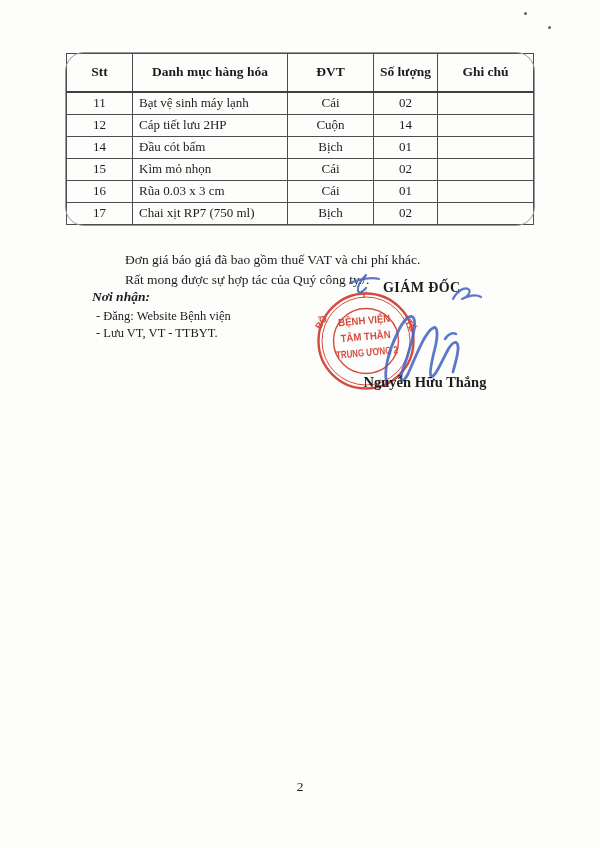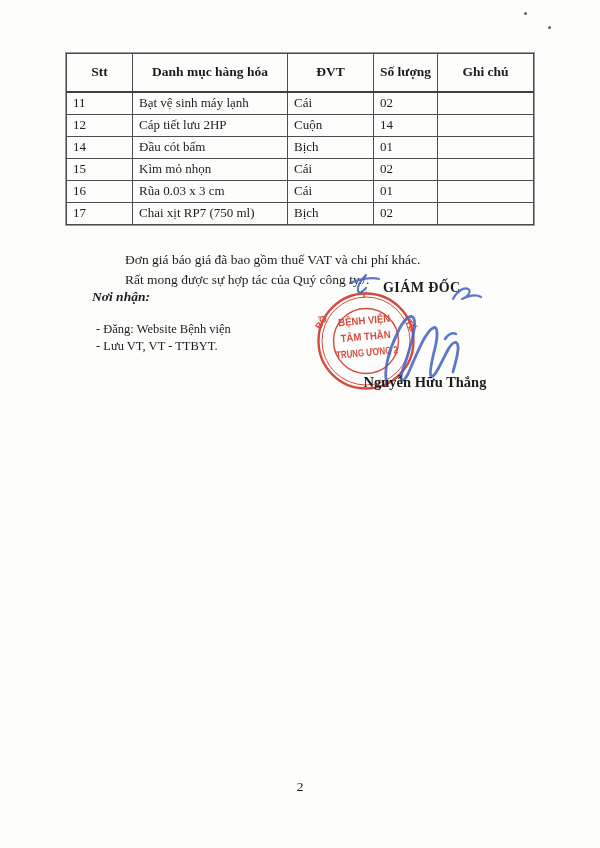--- a/index.html
+++ b/index.html
@@ -20,39 +20,39 @@
 
   
   table.items{
     position:absolute;left:66px;top:53px;width:467px;
     border-collapse:collapse;table-layout:fixed;
     font-size:13px;line-height:1.25;
   }
   table.items, table.items th, table.items td{
     border:1px solid #4d4d4d;
   }
-  table.items{outline:1px solid #9a9a9a;}
+  table.items{outline:1px solid #9a9a9a;border-radius:18px;}
   table.items th{
     font-size:13.5px;font-weight:bold;height:37px;
     text-align:center;vertical-align:middle;padding:0 2px;
     border-bottom:2px solid #3f3f3f;
   }
   table.items td{
-    height:19px;padding:1px 6px;vertical-align:middle;text-align:left;
+    height:19px;padding:1px 6px;vertical-align:middle;text-align:center;
   }
   table.items td:nth-child(2){text-align:left;}
   col.c-stt{width:66px;} col.c-item{width:155px;} col.c-unit{width:86px;}
   col.c-qty{width:64px;} col.c-note{width:96px;}
 
   .para{position:absolute;font-size:13.5px;margin:0;white-space:nowrap;}
   .para1{left:125px;top:252px;}
   .para2{left:125px;top:272px;}
 
   .recipients{position:absolute;left:88px;top:289px;}
-  .recipients .label{margin:0 0 17px 4px;font-size:13.5px;font-weight:bold;font-style:italic;}
+  .recipients .label{margin:0 0 4px 4px;font-size:13.5px;font-weight:bold;font-style:italic;}
   .recipients .item{margin:2px 8px;font-size:12.5px;}
 
   .director-title{
     position:absolute;left:383px;top:280px;
     font-size:14px;font-weight:bold;letter-spacing:.4px;white-space:nowrap;
   }
   .director-name{
     position:absolute;left:340px;top:374px;width:170px;
     text-align:center;font-size:14.5px;font-weight:bold;white-space:nowrap;
     z-index:4;

